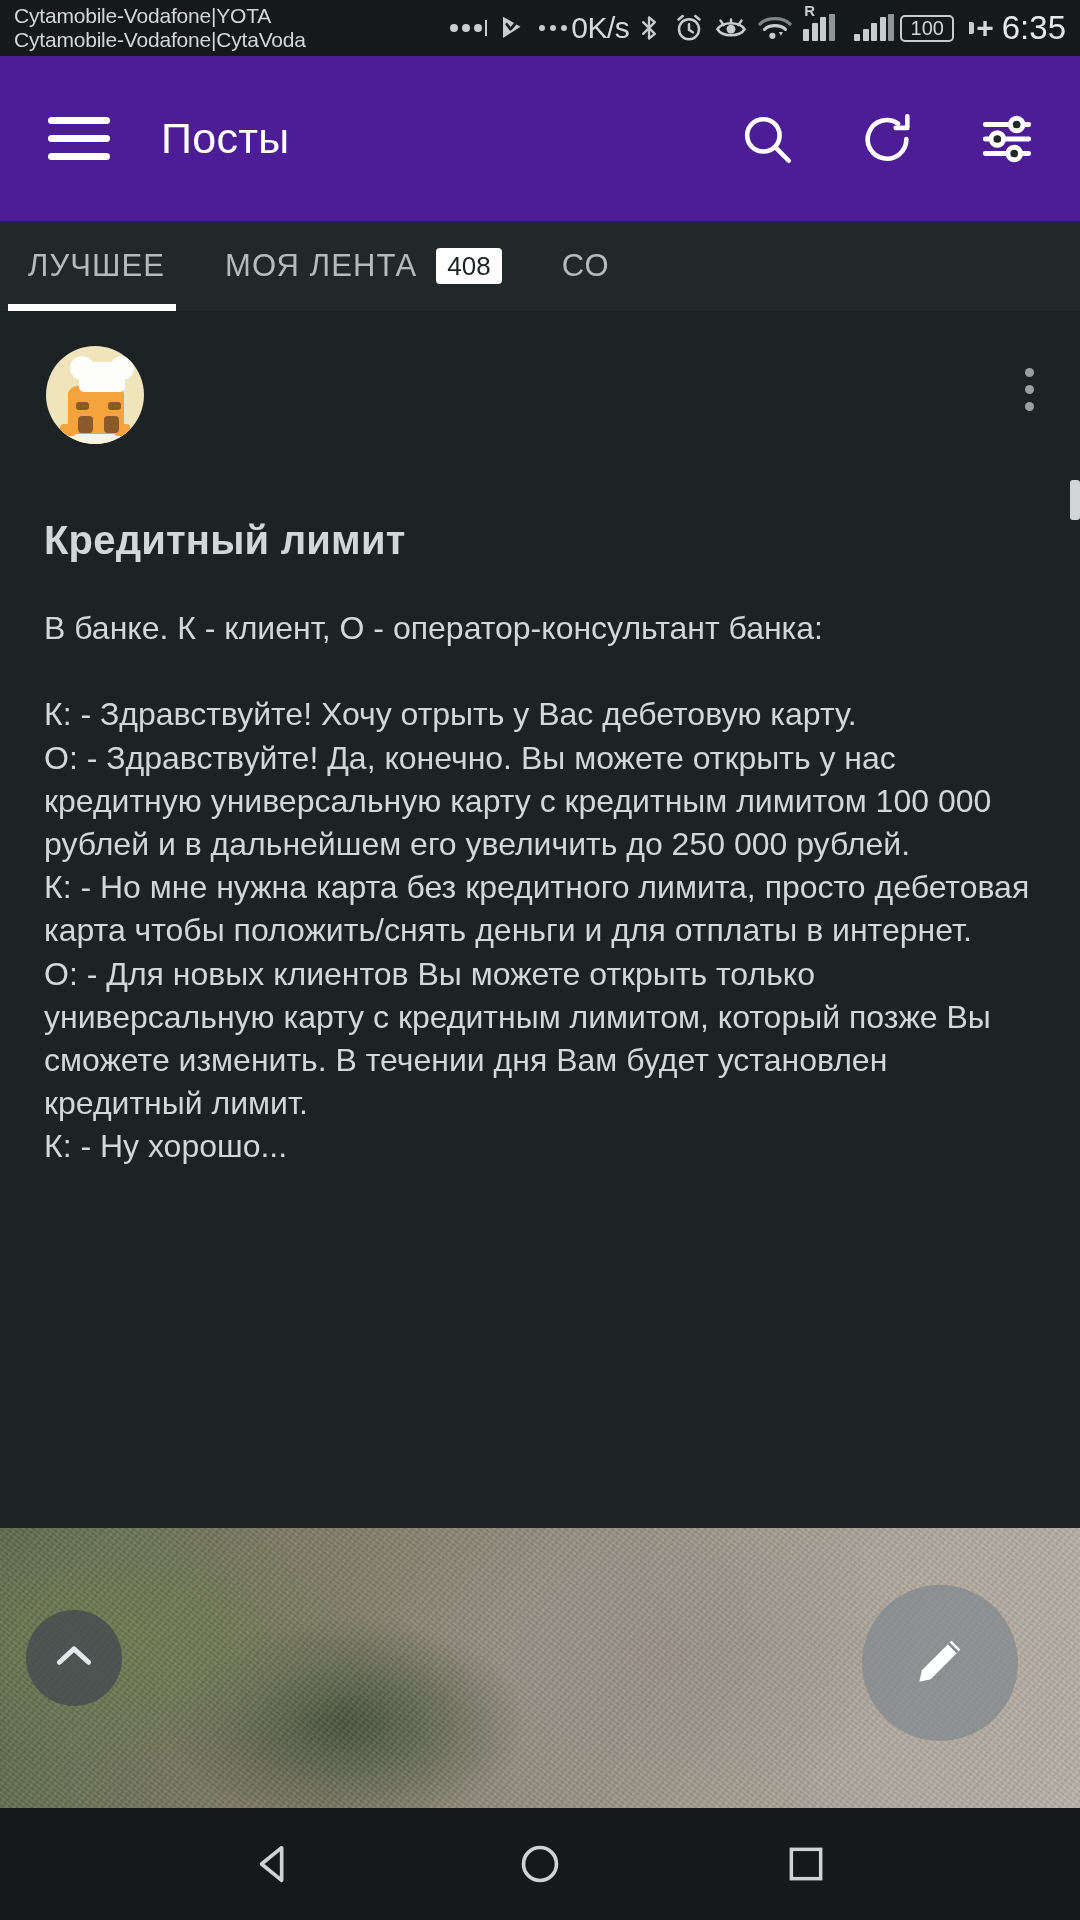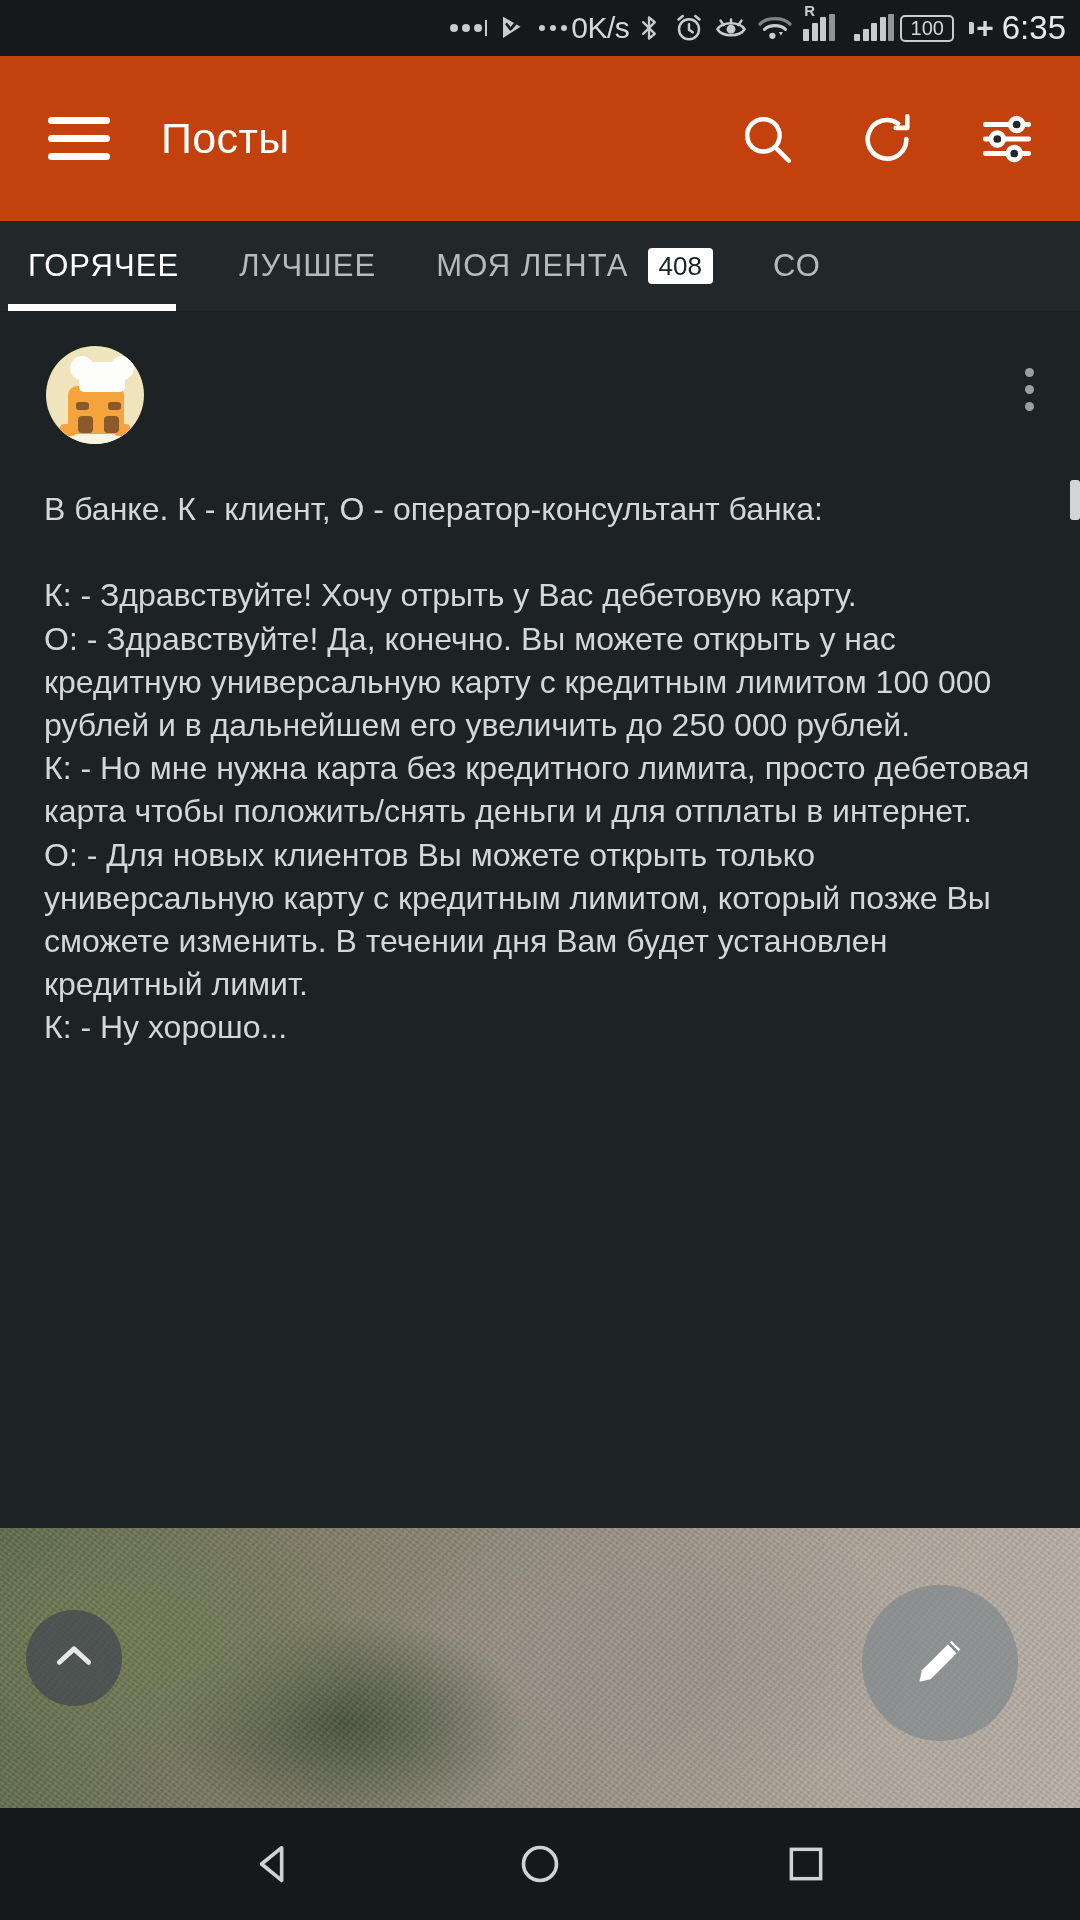--- a/index.html
+++ b/index.html
@@ -47,21 +47,21 @@
   .sig b:nth-child(1){height:7px}
   .sig b:nth-child(2){height:12px}
   .sig b:nth-child(3){height:18px}
   .sig b:nth-child(4){height:24px}
   .sig b:nth-child(5){height:27px; background:#8f9496}
   .roam { position:absolute; top:-13px; left:1px; font-size:15px; color:#c8ccce; font-weight:700; }
 
   
   .appbar {
     position:absolute; top:56px; left:0; width:1080px; height:165px;
-    background:#c2410c; display:flex; align-items:center;
+    background:#4c1d95; display:flex; align-items:center;
   }
   .hamb { margin-left:48px; width:62px; display:flex; flex-direction:column; gap:11px; cursor:pointer; }
   .hamb i { display:block; height:7px; background:#fff; border-radius:4px; }
   .apptitle {
     margin-left:51px; font-size:43px; color:#fff; font-weight:400; letter-spacing:0.3px;
   }
   .appacts { margin-left:auto; display:flex; align-items:center; padding-right:42px; gap:58px; }
   .iconbtn { width:62px; height:62px; display:flex; align-items:center; justify-content:center; cursor:pointer; }
 
   
@@ -163,20 +163,24 @@
     display:flex; align-items:center; justify-content:center; gap:196px;
   }
   .navb { width:70px; height:70px; display:flex; align-items:center; justify-content:center; cursor:pointer; }
 </style>
 </head>
 <body>
 
 <div id="root">
 
   <div class="statusbar">
+    <div class="carrier">
+      <span>Cytamobile-Vodafone|YOTA</span>
+      <span>Cytamobile-Vodafone|CytaVoda</span>
+    </div>
     <div class="sb-right">
 
       <div class="dots3">
           <i></i>
           <i></i>
           <i></i>
         </div>
       <div class="bar-sep"></div>
       <div class="sb-gap"></div>
 
@@ -287,23 +291,20 @@
           <circle cx="16" cy="6" r="2.6" fill="#222729" stroke="#ffffff" stroke-width="2"></circle>
           <circle cx="8" cy="12" r="2.6" fill="#222729" stroke="#ffffff" stroke-width="2"></circle>
           <circle cx="15" cy="18" r="2.6" fill="#222729" stroke="#ffffff" stroke-width="2"></circle>
         </svg>
       </div>
     </div>
   </div>
 
   <div class="tabs">
     <div class="tabs-inner" id="tabs-inner">
-        <div class="tab active">
-          <span class="lbl">ГОРЯЧЕЕ</span>
-        </div>
         <div class="tab">
           <span class="lbl">ЛУЧШЕЕ</span>
         </div>
         <div class="tab">
           <span class="lbl">МОЯ ЛЕНТА</span>
           <span class="badge">408</span>
         </div>
         <div class="tab">
           <span class="lbl">СО</span>
         </div>
@@ -324,20 +325,21 @@
           <div class="av-m2"></div>
         <div class="av-hat"></div>
       </div>
       <div class="kebab">
           <i></i>
           <i></i>
           <i></i>
         </div>
     </div>
 
+    <div class="post-title">Кредитный лимит</div>
     <div class="post-body">В банке. К - клиент, О - оператор-консультант банка:
 
 К: - Здравствуйте! Хочу отрыть у Вас дебетовую карту.
 О: - Здравствуйте! Да, конечно. Вы можете открыть у нас кредитную универсальную карту с кредитным лимитом 100 000 рублей и в дальнейшем его увеличить до 250 000 рублей.
 К: - Но мне нужна карта без кредитного лимита, просто дебетовая карта чтобы положить/снять деньги и для отплаты в интернет.
 О: - Для новых клиентов Вы можете открыть только универсальную карту с кредитным лимитом, который позже Вы сможете изменить. В течении дня Вам будет установлен кредитный лимит.
 К: - Ну хорошо...</div>
   </div>
 
   <div class="scrollthumb"></div>

